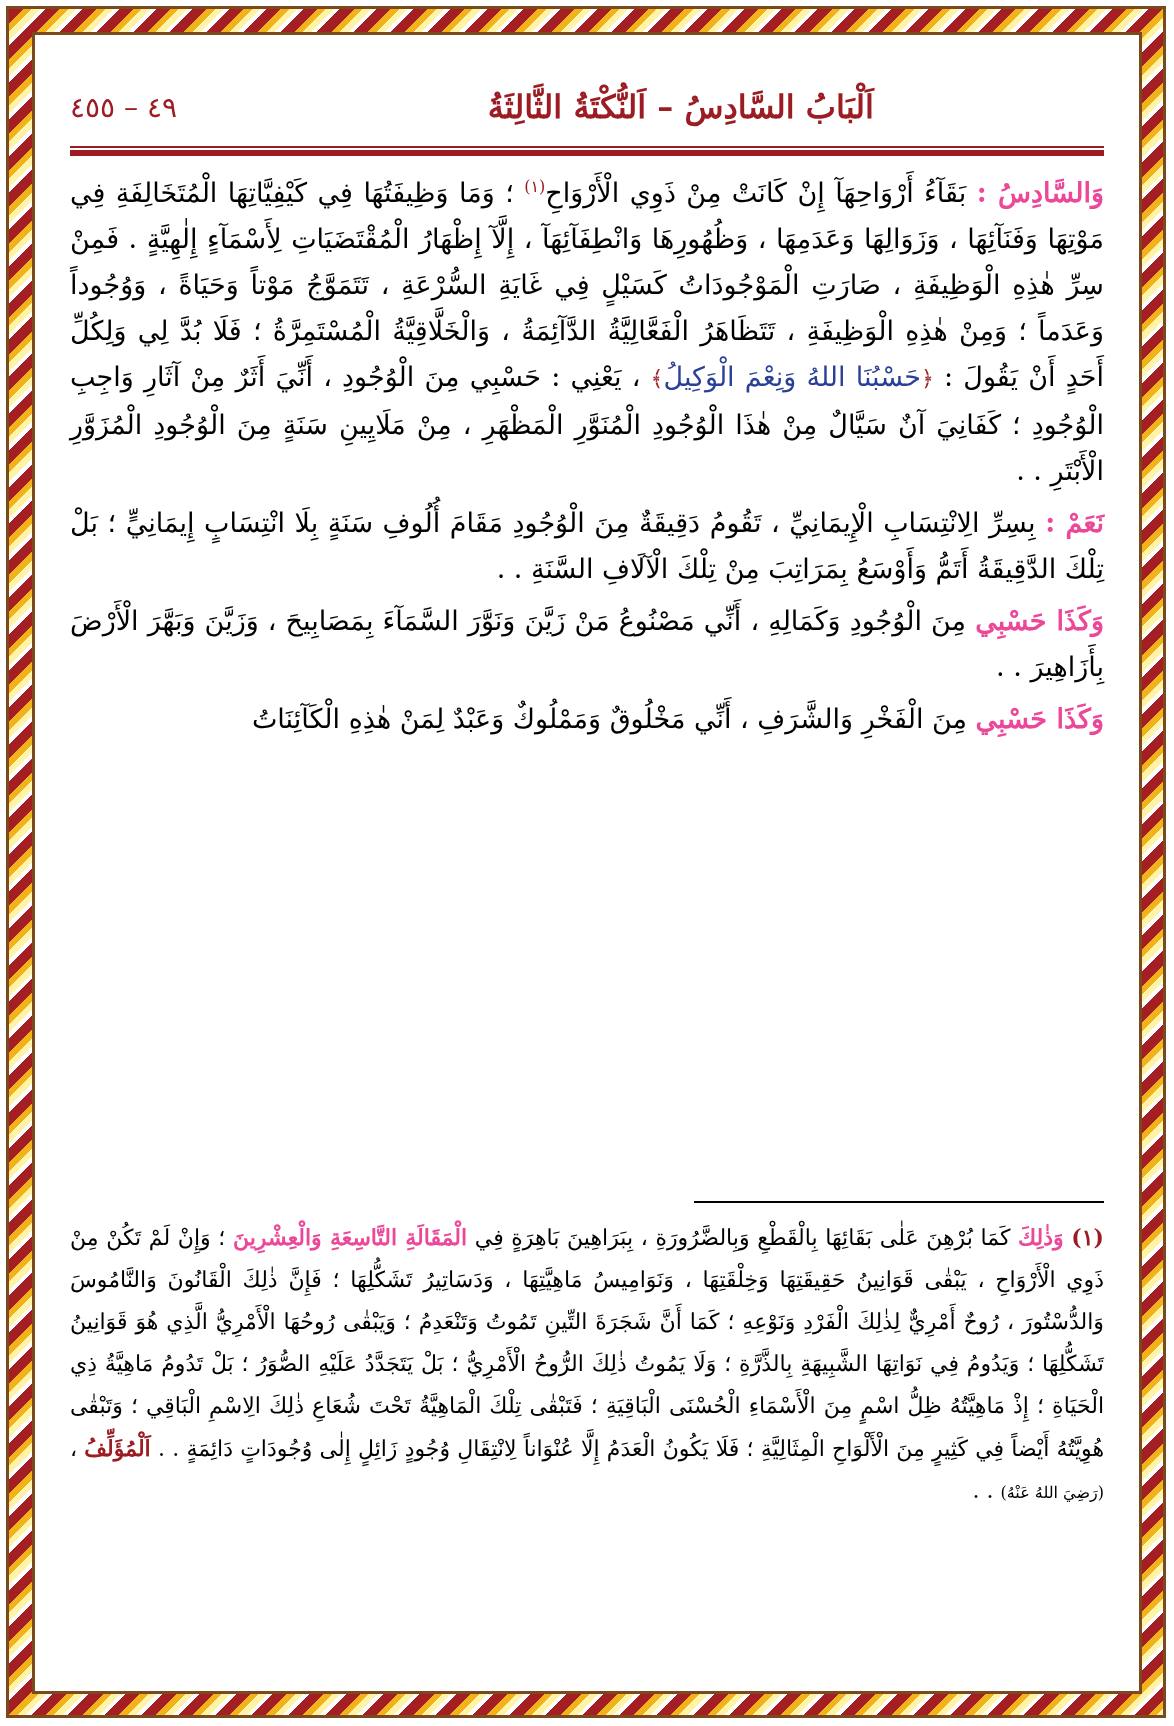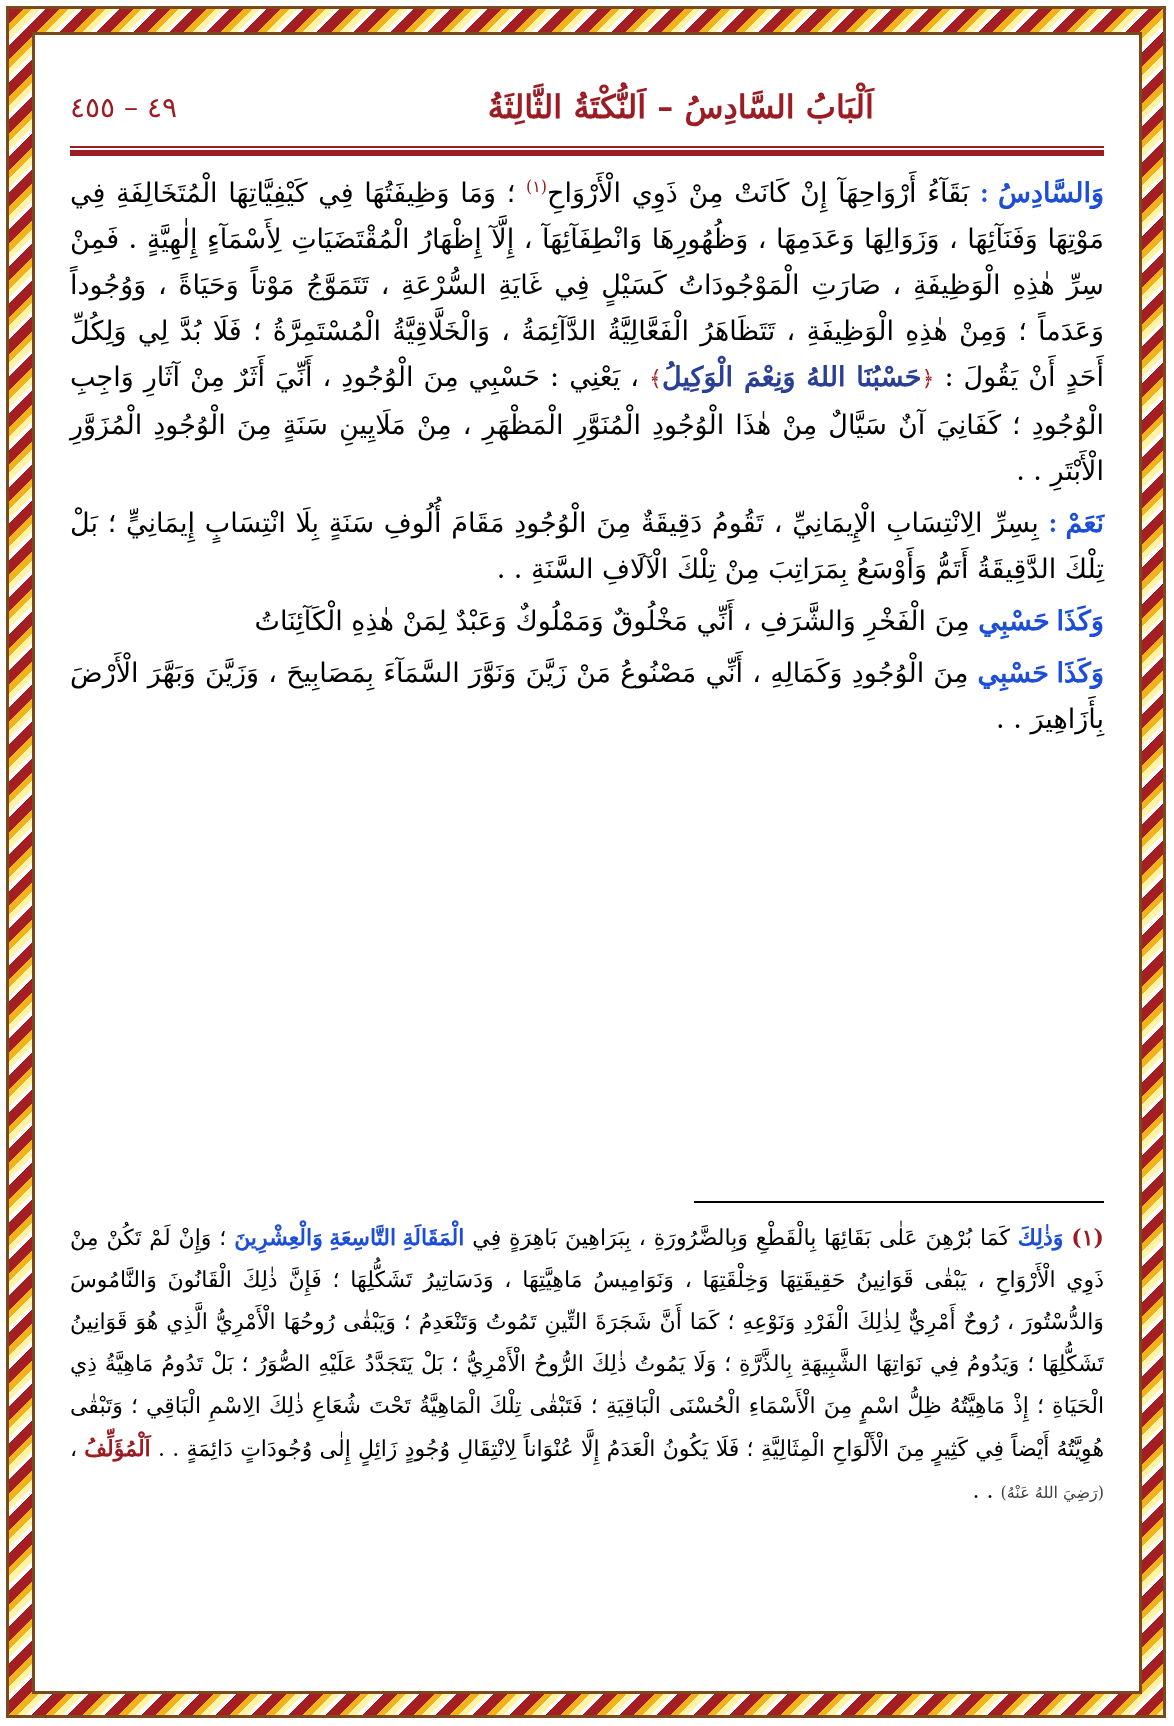--- a/index.html
+++ b/index.html
@@ -31,35 +31,35 @@
     .header-page { font-size: 28px; font-weight: normal; direction: rtl; }
     .header-rule-thick { position: absolute; top: 114px; left: 34px; right: 34px; height: 6px; background: #9b1c22; }
     .header-rule-thin { position: absolute; top: 110px; left: 34px; right: 34px; height: 2px; background: #9b1c22; }
 
     
     .body {
       position: absolute; top: 128px; left: 34px; right: 34px;
       font-size: 27px; line-height: 46px; color: #000; text-align: justify;
     }
     .para { margin: 0 0 6px 0; text-align-last: right; }
-    .kw { color: #1d4ed8; font-weight: bold; font-family: Liberation Serif, serif; }
-    .ayah { color: #2a3f96; font-weight: bold; }
+    .kw { color: #ec4899; font-weight: bold; }
+    .ayah { color: #2a3f96; font-weight: normal; }
     .orn { color: #9b1c22; font-size: 22px; }
     .ref { color: #9b1c22; font-size: 16px; vertical-align: super; }
 
     
     .fn-rule { position: absolute; top: 1165px; right: 34px; width: 410px; height: 2px; background: #000; }
     .footnote {
       position: absolute; top: 1180px; left: 34px; right: 34px;
       font-size: 22px; line-height: 42px; color: #000; text-align: justify;
     }
     .footnote p { margin: 0; text-align-last: right; }
     .fn-num { color: #9b1c22; font-weight: bold; }
     .sig { color: #9b1c22; font-weight: bold; margin-top: 12px; }
-    .honor { color: #404040; font-size: 16px; }
+    .honor { color: #000000; font-size: 16px; }
   </style>
 </head>
 <body>
 
 <div class="frame-outer"></div>
 <div class="frame-inner-line"></div>
 
 <div class="page">
 
   <div class="header">
@@ -70,24 +70,24 @@
   <div class="header-rule-thick"></div>
 
   <div class="body">
     <p class="para">
       <span class="kw">وَالسَّادِسُ :</span><span> بَقَآءُ أَرْوَاحِهَآ إِنْ كَانَتْ مِنْ ذَوِي الْأَرْوَاحِ</span><span class="ref">(١)</span><span> ؛ وَمَا وَظِيفَتُهَا فِي كَيْفِيَّاتِهَا الْمُتَخَالِفَةِ فِي مَوْتِهَا وَفَنَآئِهَا ، وَزَوَالِهَا وَعَدَمِهَا ، وَظُهُورِهَا وَانْطِفَآئِهَآ ، إِلَّآ إِظْهَارُ الْمُقْتَضَيَاتِ لِأَسْمَآءٍ إِلٰهِيَّةٍ . فَمِنْ سِرِّ هٰذِهِ الْوَظِيفَةِ ، صَارَتِ الْمَوْجُودَاتُ كَسَيْلٍ فِي غَايَةِ السُّرْعَةِ ، تَتَمَوَّجُ مَوْتاً وَحَيَاةً ، وَوُجُوداً وَعَدَماً ؛ وَمِنْ هٰذِهِ الْوَظِيفَةِ ، تَتَظَاهَرُ الْفَعَّالِيَّةُ الدَّآئِمَةُ ، وَالْخَلَّاقِيَّةُ الْمُسْتَمِرَّةُ ؛ فَلَا بُدَّ لِي وَلِكُلِّ أَحَدٍ أَنْ يَقُولَ : </span><span class="orn">﴿</span><span class="ayah">حَسْبُنَا اللهُ وَنِعْمَ الْوَكِيلُ</span><span class="orn">﴾</span><span> ، يَعْنِي : حَسْبِي مِنَ الْوُجُودِ ، أَنِّيَ أَثَرٌ مِنْ آثَارِ وَاجِبِ الْوُجُودِ ؛ كَفَانِيَ آنٌ سَيَّالٌ مِنْ هٰذَا الْوُجُودِ الْمُنَوَّرِ الْمَظْهَرِ ، مِنْ مَلَايِينِ سَنَةٍ مِنَ الْوُجُودِ الْمُزَوَّرِ الْأَبْتَرِ . .</span>
     </p>
     <p class="para">
       <span class="kw">نَعَمْ :</span><span> بِسِرِّ الِانْتِسَابِ الْإِيمَانِيِّ ، تَقُومُ دَقِيقَةٌ مِنَ الْوُجُودِ مَقَامَ أُلُوفِ سَنَةٍ بِلَا انْتِسَابٍ إِيمَانِيٍّ ؛ بَلْ تِلْكَ الدَّقِيقَةُ أَتَمُّ وَأَوْسَعُ بِمَرَاتِبَ مِنْ تِلْكَ الْآلَافِ السَّنَةِ . .</span>
     </p>
     <p class="para">
-      <span class="kw">وَكَذَا حَسْبِي</span><span> مِنَ الْفَخْرِ وَالشَّرَفِ ، أَنِّي مَخْلُوقٌ وَمَمْلُوكٌ وَعَبْدٌ لِمَنْ هٰذِهِ الْكَآئِنَاتُ</span>
+      <span class="kw">وَكَذَا حَسْبِي</span><span> مِنَ الْوُجُودِ وَكَمَالِهِ ، أَنِّي مَصْنُوعُ مَنْ زَيَّنَ وَنَوَّرَ السَّمَآءَ بِمَصَابِيحَ ، وَزَيَّنَ وَبَهَّرَ الْأَرْضَ بِأَزَاهِيرَ . .</span>
     </p>
     <p class="para">
-      <span class="kw">وَكَذَا حَسْبِي</span><span> مِنَ الْوُجُودِ وَكَمَالِهِ ، أَنِّي مَصْنُوعُ مَنْ زَيَّنَ وَنَوَّرَ السَّمَآءَ بِمَصَابِيحَ ، وَزَيَّنَ وَبَهَّرَ الْأَرْضَ بِأَزَاهِيرَ . .</span>
+      <span class="kw">وَكَذَا حَسْبِي</span><span> مِنَ الْفَخْرِ وَالشَّرَفِ ، أَنِّي مَخْلُوقٌ وَمَمْلُوكٌ وَعَبْدٌ لِمَنْ هٰذِهِ الْكَآئِنَاتُ</span>
     </p>
   </div>
 
   <div class="fn-rule"></div>
 
   <div class="footnote">
     <p>
       <span class="fn-num">(١)</span>
       <span class="kw">وَذٰلِكَ</span><span> كَمَا بُرْهِنَ عَلٰى بَقَائِهَا بِالْقَطْعِ وَبِالضَّرُورَةِ ، بِبَرَاهِينَ بَاهِرَةٍ فِي </span><span class="kw">الْمَقَالَةِ التَّاسِعَةِ وَالْعِشْرِينَ</span><span> ؛ وَإِنْ لَمْ تَكُنْ مِنْ ذَوِي الْأَرْوَاحِ ، يَبْقٰى قَوَانِينُ حَقِيقَتِهَا وَخِلْقَتِهَا ، وَنَوَامِيسُ مَاهِيَّتِهَا ، وَدَسَاتِيرُ تَشَكُّلِهَا ؛ فَإِنَّ ذٰلِكَ الْقَانُونَ وَالنَّامُوسَ وَالدُّسْتُورَ ، رُوحٌ أَمْرِيٌّ لِذٰلِكَ الْفَرْدِ وَنَوْعِهِ ؛ كَمَا أَنَّ شَجَرَةَ التِّينِ تَمُوتُ وَتَنْعَدِمُ ؛ وَيَبْقٰى رُوحُهَا الْأَمْرِيُّ الَّذِي هُوَ قَوَانِينُ تَشَكُّلِهَا ؛ وَيَدُومُ فِي نَوَاتِهَا الشَّبِيهَةِ بِالذَّرَّةِ ؛ وَلَا يَمُوتُ ذٰلِكَ الرُّوحُ الْأَمْرِيُّ ؛ بَلْ يَتَجَدَّدُ عَلَيْهِ الصُّوَرُ ؛ بَلْ تَدُومُ مَاهِيَّةُ ذِي الْحَيَاةِ ؛ إِذْ مَاهِيَّتُهُ ظِلُّ اسْمٍ مِنَ الْأَسْمَاءِ الْحُسْنَى الْبَاقِيَةِ ؛ فَتَبْقٰى تِلْكَ الْمَاهِيَّةُ تَحْتَ شُعَاعِ ذٰلِكَ الِاسْمِ الْبَاقِي ؛ وَتَبْقٰى هُوِيَّتُهُ أَيْضاً فِي كَثِيرٍ مِنَ الْأَلْوَاحِ الْمِثَالِيَّةِ ؛ فَلَا يَكُونُ الْعَدَمُ إِلَّا عُنْوَاناً لِانْتِقَالِ وُجُودٍ زَائِلٍ إِلٰى وُجُودَاتٍ دَائِمَةٍ . . </span><span class="sig">اَلْمُؤَلِّفُ</span><span> ، </span><span class="honor">(رَضِيَ اللهُ عَنْهُ)</span><span> . .</span>
     </p>

